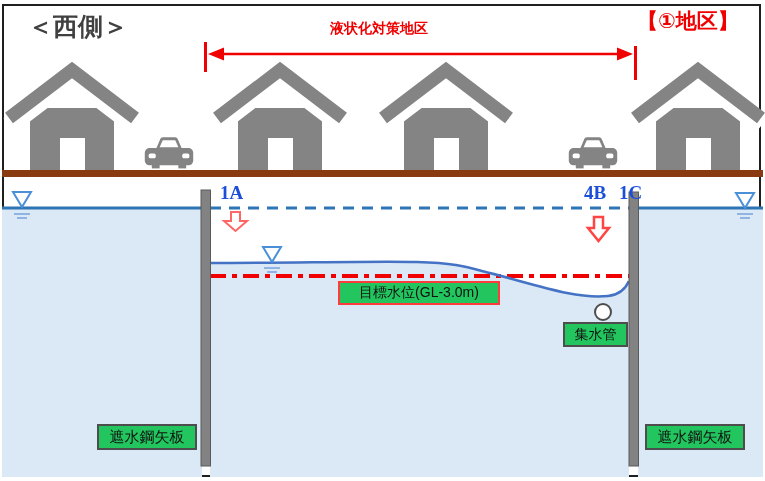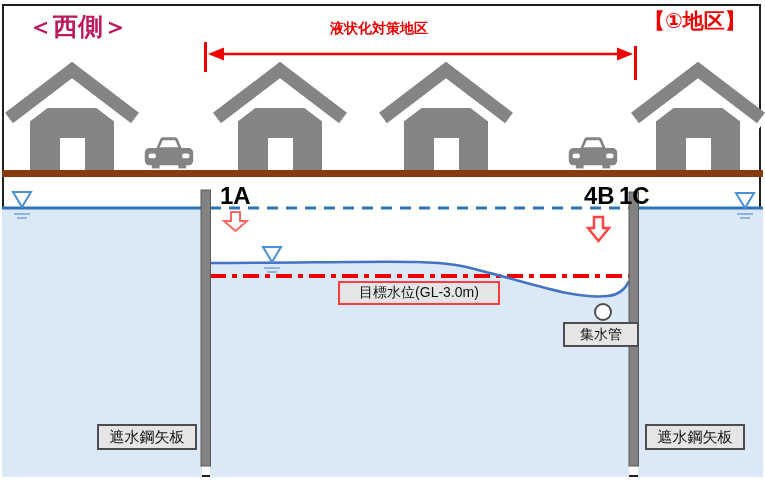--- a/index.html
+++ b/index.html
@@ -1,39 +1,39 @@
 <!DOCTYPE html>
 <html><head>
 <meta charset="utf-8">
 <style>
   html,body{margin:0;padding:0;background:#fff;}
   .stage{position:relative;width:765px;height:481px;background:#ffffff;
          font-family:"Liberation Sans","DejaVu Sans",sans-serif;overflow:hidden;}
   .abs{position:absolute;}
   .frame{left:2px;top:4px;width:759px;height:473px;border:2px solid #1f1f1f;box-sizing:border-box;}
-  .hdr{font-weight:bold;color:#be185d;font-size:25px;white-space:nowrap;}
+  .hdr{font-weight:bold;color:#404040;font-size:25px;white-space:nowrap;}
   .hdr-red{font-weight:bold;color:#f00000;white-space:nowrap;}
-  .marker{font-weight:bold;color:#000000;font-size:24px;white-space:nowrap;}
-  .callout{box-sizing:border-box;background:#e5e5e5;display:flex;align-items:center;justify-content:center;
+  .marker{font-weight:bold;color:#1d4ed8;font-size:19px;white-space:nowrap;font-family:Liberation Serif, serif;}
+  .callout{box-sizing:border-box;background:#22c55e;display:flex;align-items:center;justify-content:center;
            font-size:14px;color:#111;white-space:nowrap;}
   .callout.red{border:2px solid #ff3b3b;}
   .callout.dark{border:2px solid #4d4d4d;}
   .ground{background:#8a3a10;}
   svg{display:block;overflow:visible;}
 </style>
 </head>
 <body>
 
 <div class="stage">
 
   <div class="abs frame"></div>
 
   <div class="abs hdr" style="left:28px;top:10px;">＜西側＞</div>
   <div class="abs hdr-red" style="left:330px;top:20px;width:210px;font-size:14px;">液状化対策地区</div>
-  <div class="abs hdr-red" style="left:637px;top:7px;font-size:21px;margin-left:7px;">【①地区】</div>
+  <div class="abs hdr-red" style="left:637px;top:7px;font-size:21px;">【①地区】</div>
 
   <svg class="abs" style="left:200px;top:38px;" width="440" height="46">
     <line x1="5.5" y1="4" x2="5.5" y2="34" stroke="#f00000" stroke-width="3"></line>
     <line x1="435.5" y1="8" x2="435.5" y2="42" stroke="#f00000" stroke-width="3"></line>
     <line x1="20" y1="16" x2="421" y2="16" stroke="#f00000" stroke-width="2.5"></line>
     <polygon points="8,16 24,9.5 24,22.5" fill="#f00000"></polygon>
     <polygon points="433,16 417,9.5 417,22.5" fill="#f00000"></polygon>
   </svg>
 
   <svg class="abs" style="left:6px;top:62px;" width="132" height="108" viewBox="0 0 132 108">
@@ -120,17 +120,17 @@
     <rect x="627" y="14" width="9.5" height="274" fill="#828282" stroke="#5a5a5a" stroke-width="1"></rect>
 
     <circle cx="601" cy="134" r="8" fill="#ffffff" stroke="#4d4d4d" stroke-width="2"></circle>
   </svg>
 
   <div class="abs marker" style="left:220px;top:182px;">1A</div>
   <div class="abs marker" style="left:584px;top:182px;">4B</div>
   <div class="abs marker" style="left:619px;top:182px;">1C</div>
 
   <div class="abs callout red" style="left:338px;top:281px;width:162px;height:24px;">目標水位(GL-3.0m)</div>
-  <div class="abs callout dark" style="left:563px;top:322px;width:76px;height:25px;">集水管</div>
+  <div class="abs callout dark" style="left:563px;top:322px;width:65px;height:25px;">集水管</div>
   <div class="abs callout dark" style="left:97px;top:424px;width:100px;height:26px;font-size:15px;">遮水鋼矢板</div>
   <div class="abs callout dark" style="left:645px;top:424px;width:100px;height:26px;font-size:15px;">遮水鋼矢板</div>
 
 </div>
 
 </body></html>

